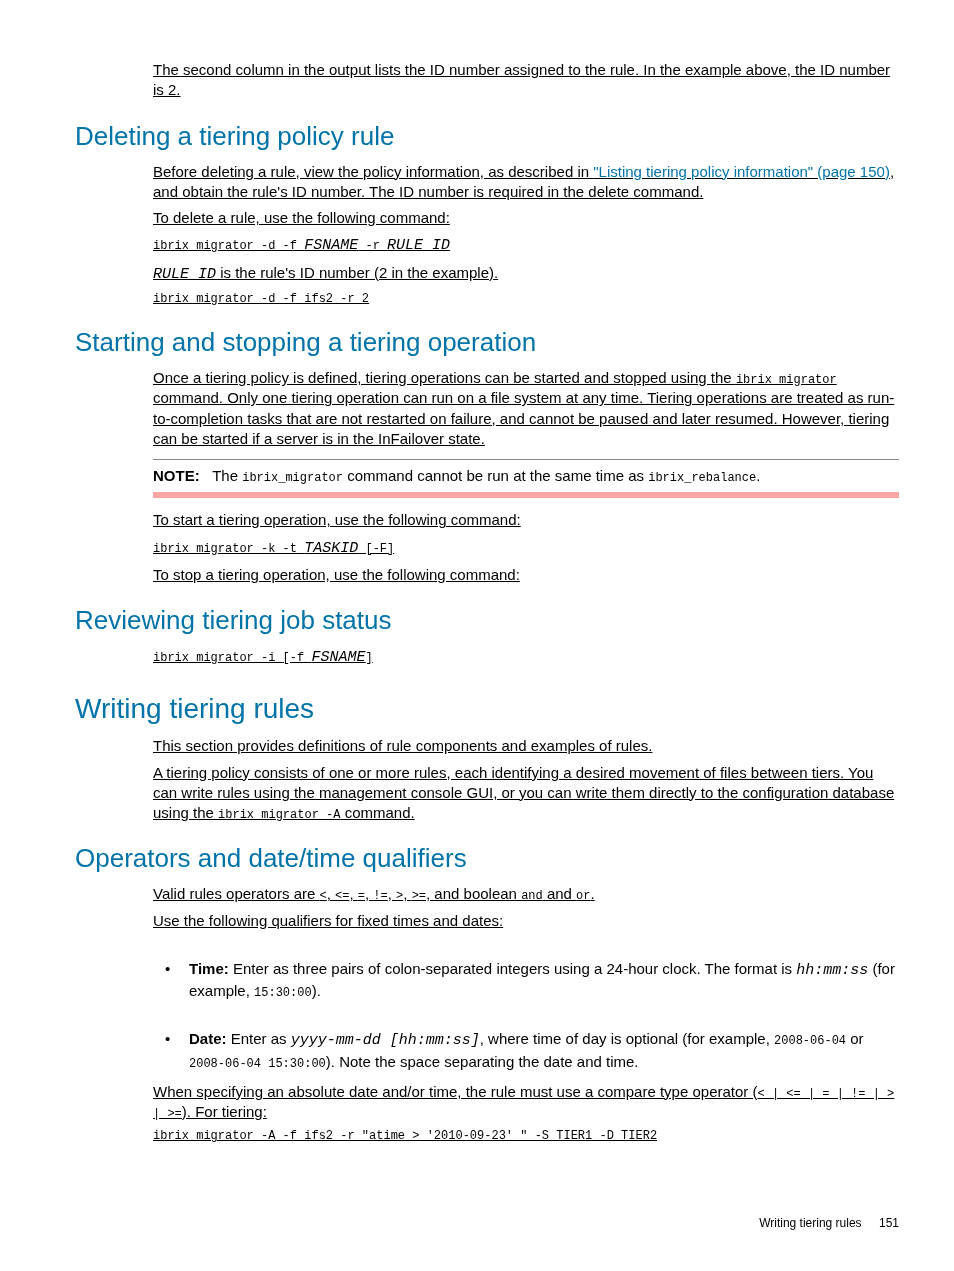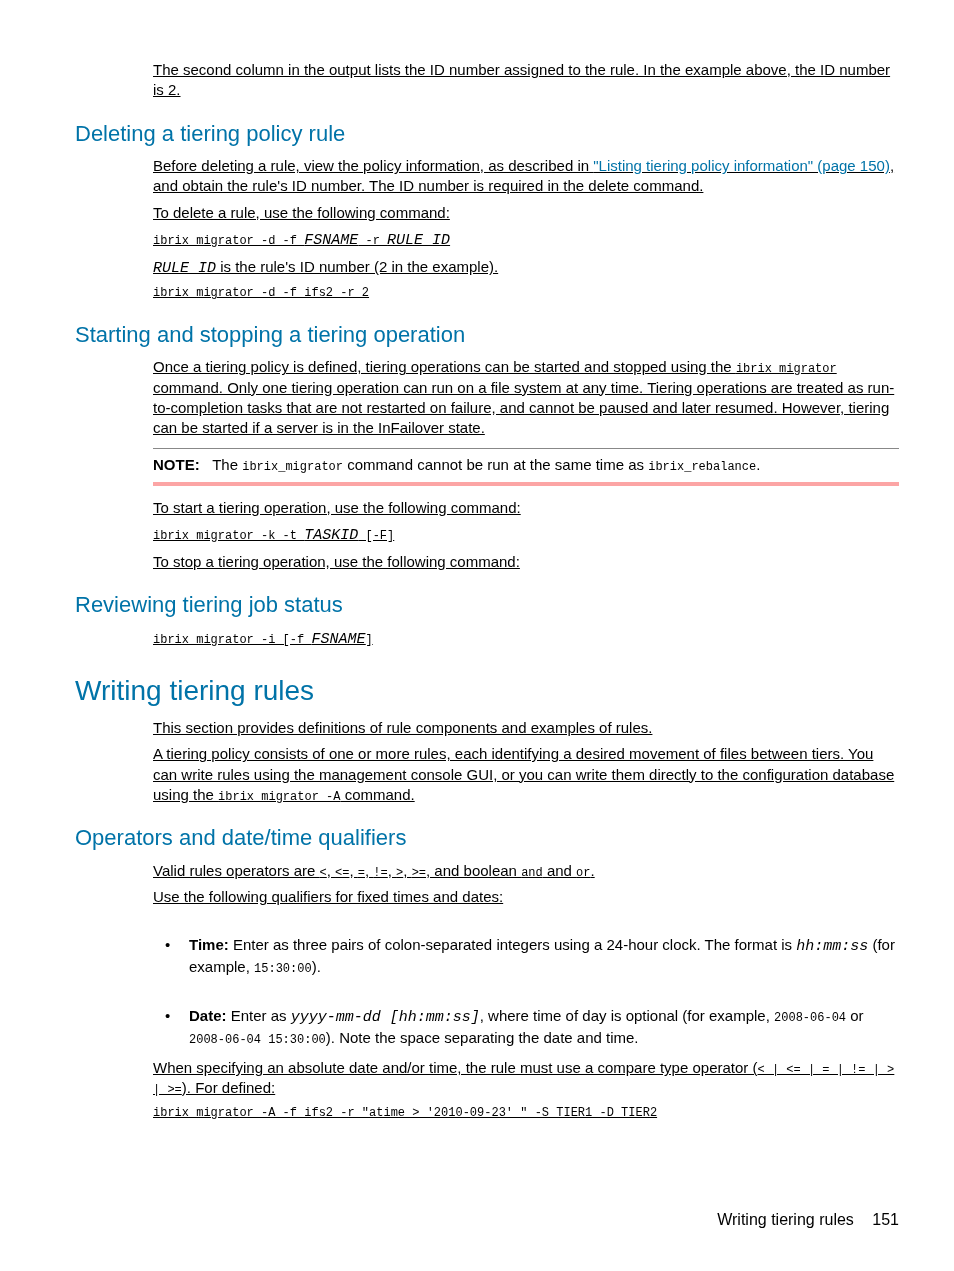--- a/index.html
+++ b/index.html
@@ -11,59 +11,59 @@
     width: 954px;
     min-height: 1271px;
     position: relative;
     padding: 60px 55px 40px 75px;
     line-height: 1.35;
   }
   .body-indent { margin-left: 78px; }
   h2.section-blue {
     font-family: Arial, Helvetica, sans-serif;
     font-weight: 400;
-    font-size: 22px;
+    font-size: 26px;
     color: #0073a8;
     margin-top: 18px;
     margin-bottom: 8px;
   }
   h1.section-blue-big {
     font-family: Arial, Helvetica, sans-serif;
     font-weight: 400;
     font-size: 28px;
     color: #0073a8;
     margin-top: 22px;
     margin-bottom: 8px;
   }
   p { margin-bottom: 6px; text-decoration: underline; }
   .mono { font-family: "Courier New", monospace; font-size: 12px; }
   .italic-mono { font-family: "Courier New", monospace; font-style: italic; }
   a.link { color: #0073a8; text-decoration: none; }
   .note-box {
     border-top: 1px solid #888;
-    border-bottom: 4px solid #fca5a5;
+    border-bottom: 6px solid #fca5a5;
     padding: 6px 0;
     margin: 10px 0 12px 0;
   }
   .note-label { font-weight: bold; }
   ul.bullets { list-style: none; margin: 6px 0 6px 0; }
   ul.bullets li { position: relative; padding-left: 36px; margin-bottom: 10px; margin-top: 28px; }
   ul.bullets li::before {
     content: "•";
     position: absolute;
     left: 12px;
     top: 0;
     font-size: 15px;
     color: #000;
   }
   .footer {
     position: absolute;
     bottom: 40px;
     right: 55px;
-    font-size: 16px;
+    font-size: 12px;
     color: #000;
   }
   .footer .pg { margin-left: 14px; }
 </style>
 </head>
 <body>
 
 <div class="body-indent">
   <p>The second column in the output lists the ID number assigned to the rule. In the example above, the ID number is 2.</p>
 </div>
@@ -122,21 +122,21 @@
   <p>Use the following qualifiers for fixed times and dates:</p>
   <ul class="bullets">
     <li>
       <b>Time:</b><span> Enter as three pairs of colon-separated integers using a 24-hour clock. The format is </span><span class="italic-mono">hh:mm:ss</span><span> (for example, </span><span class="mono">15:30:00</span><span>).</span>
     </li>
     <li>
       <b>Date:</b><span> Enter as </span><span class="italic-mono">yyyy-mm-dd [hh:mm:ss]</span><span>, where time of day is optional (for example, </span><span class="mono">2008-06-04</span><span> or </span><span class="mono">2008-06-04 15:30:00</span><span>). Note the space separating the date and time.</span>
     </li>
   </ul>
   <p>
-    <span>When specifying an absolute date and/or time, the rule must use a compare type operator (</span><span class="mono">&lt; | &lt;= | = | != | &gt; | &gt;=</span><span>). For defined:</span>
+    <span>When specifying an absolute date and/or time, the rule must use a compare type operator (</span><span class="mono">&lt; | &lt;= | = | != | &gt; | &gt;=</span><span>). For tiering:</span>
   </p>
   <p class="mono">ibrix_migrator -A -f ifs2 -r "atime &gt; '2010-09-23' " -S TIER1 -D TIER2</p>
 </div>
 
 <div class="footer">
   <span>Writing tiering rules</span>
   <span class="pg">151</span>
 </div>
 
 </body></html>

